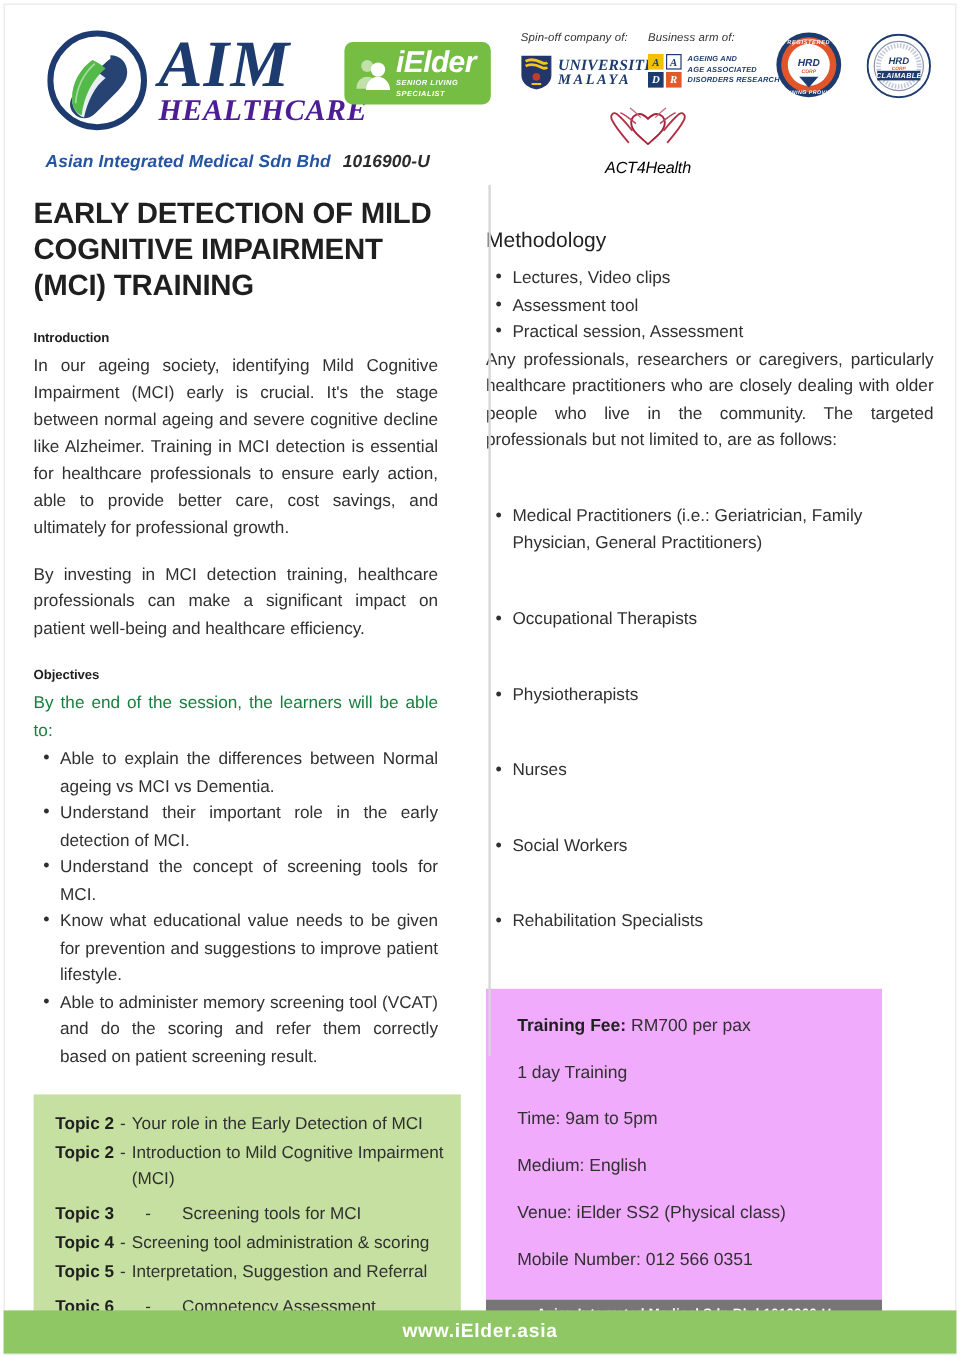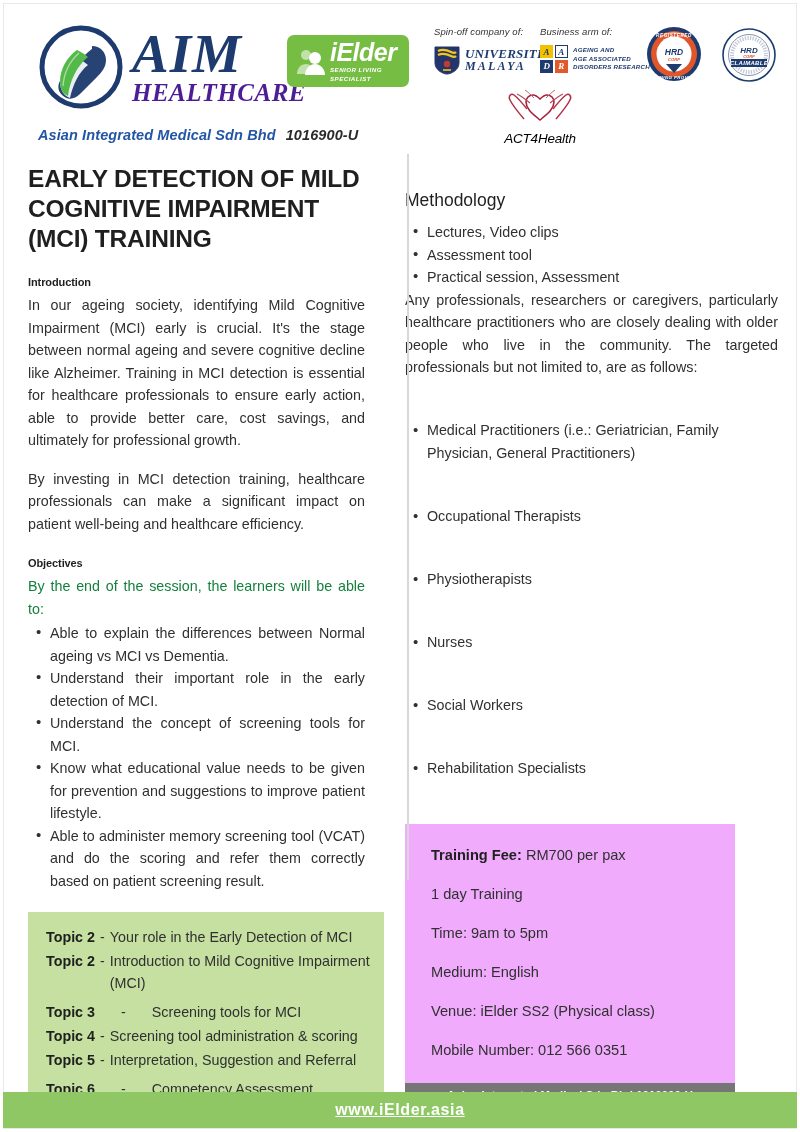--- a/index.html
+++ b/index.html
@@ -347,21 +347,20 @@
     background: #8fc765;
     display: flex;
     align-items: center;
     justify-content: center;
   }
   .site-footer span {
     color: #ffffff;
     font-size: 16px;
     font-weight: bold;
     letter-spacing: 0.6px;
-    text-decoration: underline;
   }
 </style>
 </head>
 <body>
 
 <div class="page">
   <div class="page-frame"></div>
 
   <div class="header">
 

